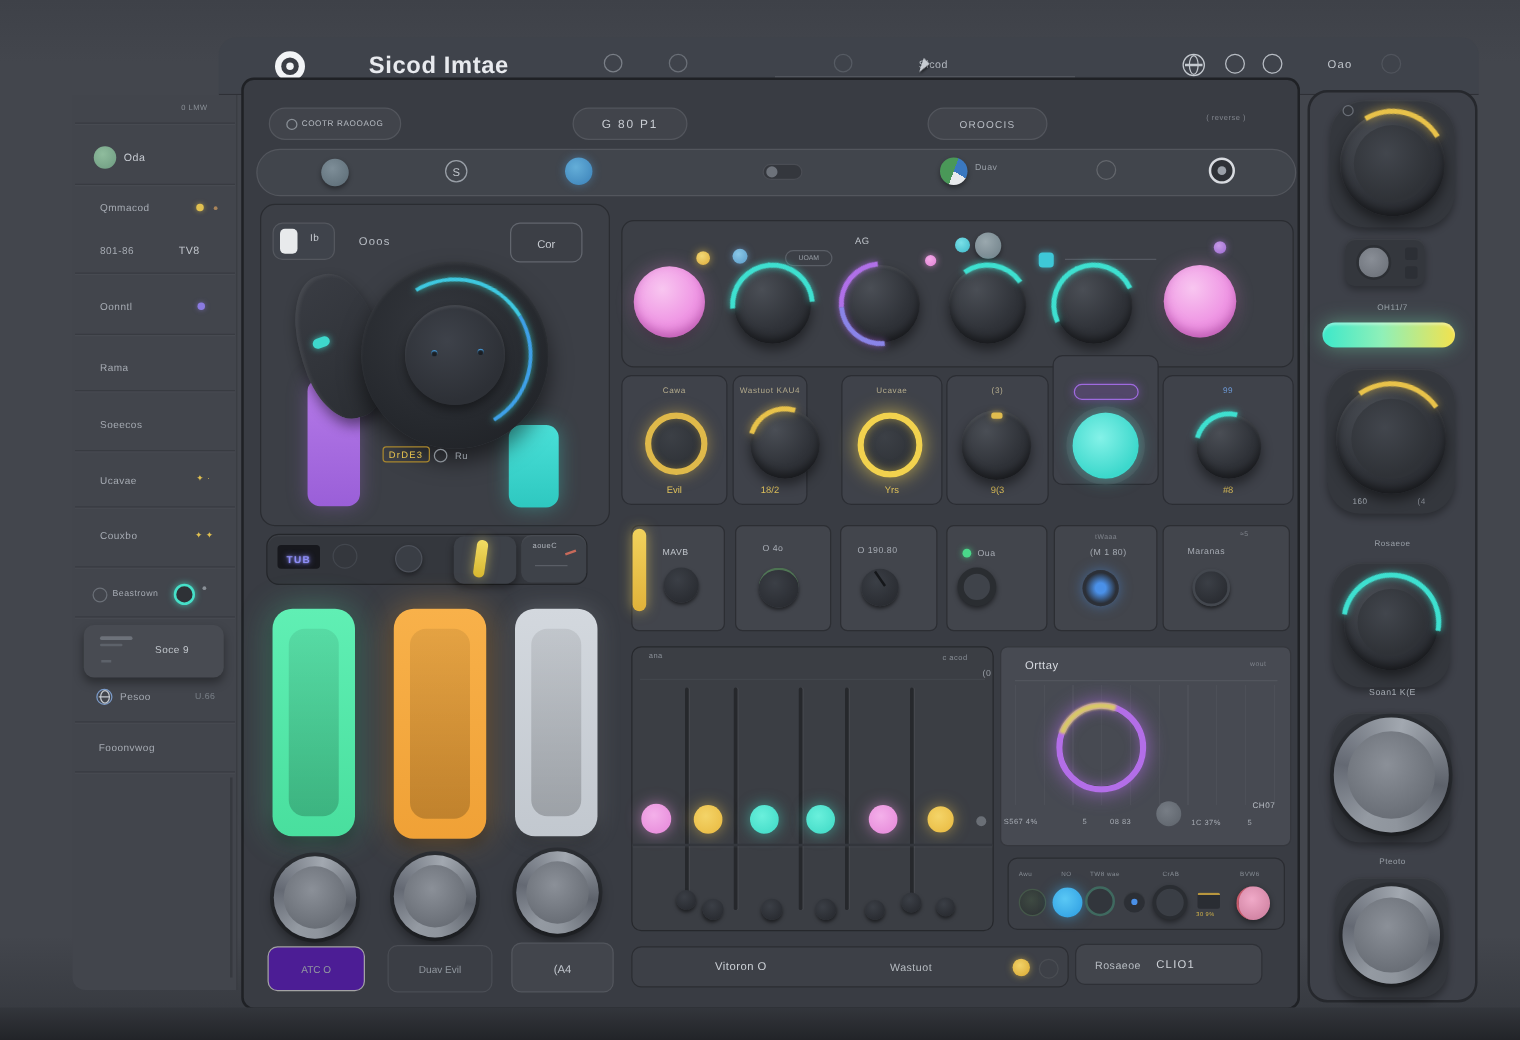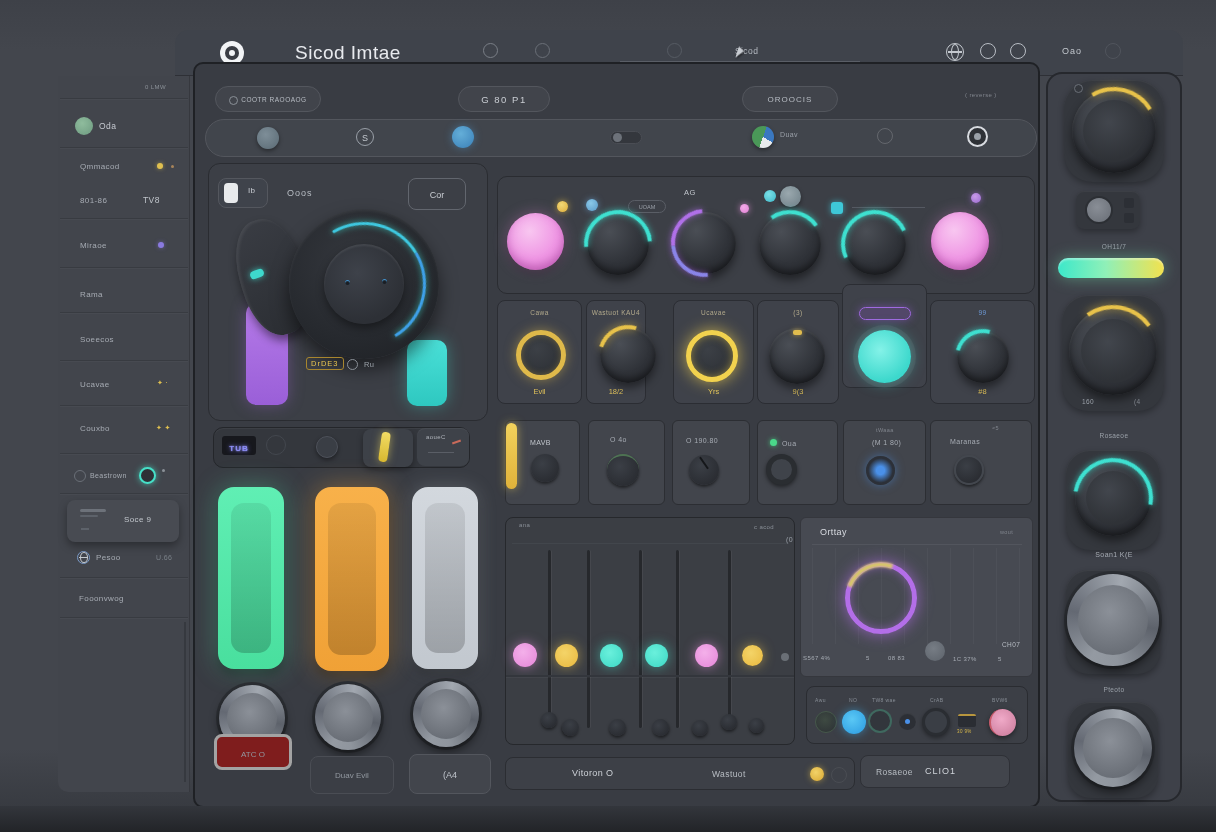--- a/index.html
+++ b/index.html
@@ -43,21 +43,21 @@
   .icoglobe::after{content:"";position:absolute;left:50%;top:0;bottom:0;width:8px;margin-left:-4px;border:1.3px solid #c4c9cf;border-radius:50%;box-sizing:border-box}
   .ledtxt{font-size:8px;font-weight:bold;color:#8d8df6;text-shadow:0 0 5px #7a7af0,0 0 2px #9a9aff;letter-spacing:1px}
 </style>
 </head>
 <body>
 
 <div class="st" style="left:175px;top:30px;width:1008px;height:46px;background:#3f434b;border-radius:14px 14px 0 0;border-bottom:1px solid #2e3036"></div>
 <div class="st" style="left:220px;top:41px;width:24px;height:24px;border-radius:50%;background:#f2f4f6"></div>
 <div class="st" style="left:225px;top:46px;width:14px;height:14px;border-radius:50%;background:#3a3d44"></div>
 <div class="st" style="left:229px;top:50px;width:6px;height:6px;border-radius:50%;background:#f2f4f6"></div>
-<div class="st" style="left:295px;top:42px;font-size:19px;font-weight:normal;color:#e8eaee;letter-spacing:.5px">Sicod Imtae</div>
+<div class="st" style="left:295px;top:42px;font-size:19px;font-weight:bold;color:#e8eaee;letter-spacing:.5px">Sicod Imtae</div>
 <div class="st tx" style="left:735px;top:46px;font-size:8.5px;color:#b4b9c0">Sicod</div>
 <div class="st" style="left:620px;top:61px;width:240px;height:1px;background:#5a5e66"></div>
 <div class="st icoring" style="left:483px;top:43px;width:15px;height:15px;border-color:#7a7f87"></div>
 <div class="st icoring" style="left:535px;top:43px;width:15px;height:15px;border-color:#6a6f77"></div>
 <div class="st icoring" style="left:667px;top:43px;width:15px;height:15px;border-color:#565b63"></div>
 <div class="st" style="left:737px;top:47px;width:0;height:0;border-left:6px solid #c8ccd2;border-top:3px solid transparent;border-bottom:9px solid transparent;transform:rotate(18deg);filter:drop-shadow(1px 1px 1px rgba(0,0,0,.6))"></div>
 <div class="st icoglobe" style="left:946px;top:43px;width:18px;height:18px"></div>
 <div class="st icoring" style="left:980px;top:43px;width:16px;height:16px;border-color:#b8bdc4"></div>
 <div class="st icoring" style="left:1010px;top:43px;width:16px;height:16px;border-color:#b8bdc4"></div>
 <div class="st tx" style="left:1062px;top:46px;font-size:9px;color:#c2c7cd;letter-spacing:1px">Oao</div>
@@ -73,21 +73,21 @@
 <div class="st sdiv" style="left:60px;top:147px;width:128px"></div>
 
 <div class="st tx" style="left:80px;top:162px;font-size:8px">Qmmacod</div>
 <div class="st fdot" style="left:157px;top:163px;width:6px;height:6px;background:#e0c050;box-shadow:0 0 4px rgba(224,192,80,.6)"></div>
 <div class="st fdot" style="left:171px;top:165px;width:3px;height:3px;background:#a8845a"></div>
 
 <div class="st tx" style="left:80px;top:196px;font-size:8px">801-86</div>
 <div class="st tx" style="left:143px;top:195px;font-size:8.5px;color:#c0c5cb">TV8</div>
 <div class="st sdiv" style="left:60px;top:218px;width:128px"></div>
 
-<div class="st tx" style="left:80px;top:241px;font-size:8px">Miraoe</div>
+<div class="st tx" style="left:80px;top:241px;font-size:8px">Oonntl</div>
 <div class="st fdot" style="left:158px;top:242px;width:6px;height:6px;background:#8a7ae0;box-shadow:0 0 4px rgba(138,122,224,.6)"></div>
 <div class="st sdiv" style="left:60px;top:267px;width:128px"></div>
 
 <div class="st tx" style="left:80px;top:290px;font-size:8px">Rama</div>
 <div class="st sdiv" style="left:60px;top:312px;width:128px"></div>
 
 <div class="st tx" style="left:80px;top:335px;font-size:8px">Soeecos</div>
 <div class="st sdiv" style="left:60px;top:360px;width:128px"></div>
 
 <div class="st tx" style="left:80px;top:380px;font-size:8px">Ucavae</div>
@@ -178,21 +178,21 @@
     <div class="padin"></div>
   </div>
 <div class="st pad" style="left:412px;top:487px;width:66px;height:182px;background:linear-gradient(180deg,#d3d8de,#c2c8cf);box-shadow:0 0 18px rgba(200,208,216,.25),0 6px 10px rgba(0,0,0,.35)">
     <div class="padin"></div>
   </div>
 
 <div class="st metal" style="left:219px;top:685px;width:66px;height:66px"></div>
 <div class="st metal" style="left:315px;top:684px;width:66px;height:66px"></div>
 <div class="st metal" style="left:413px;top:681px;width:66px;height:66px"></div>
 
-<div class="st" style="left:214px;top:734px;width:78px;height:36px;background:#7f1d1d;border:3px solid #a3a3a3;border-radius:8px;text-align:center;line-height:36px;font-size:8px;color:#9298a0"><span>ATC O</span></div>
+<div class="st" style="left:214px;top:757px;width:78px;height:36px;background:#4c1d95;border:1px solid #a3a3a3;border-radius:8px;text-align:center;line-height:36px;font-size:8px;color:#9298a0"><span>ATC O</span></div>
 <div class="st" style="left:310px;top:756px;width:84px;height:38px;background:#3b3e45;border:1px solid #4a4d54;border-radius:8px;text-align:center;line-height:38px;font-size:8px;color:#9298a0"><span>Duav Evil</span></div>
 <div class="st" style="left:409px;top:754px;width:82px;height:40px;background:#42454c;border:1px solid #53565d;border-radius:8px;text-align:center;line-height:40px;font-size:9px;color:#c0c5cc"><span>(A4</span></div>
 
 <div class="st panel" style="left:497px;top:176px;width:538px;height:118px"></div>
 <div class="st fdot" style="left:557px;top:201px;width:11px;height:11px;background:radial-gradient(circle at 40% 35%,#f2d876,#dfae3a);box-shadow:0 0 7px rgba(230,190,70,.7)"></div>
 <div class="st fdot" style="left:586px;top:199px;width:12px;height:12px;background:radial-gradient(circle at 40% 35%,#8ac8e8,#5a9ac8);box-shadow:0 0 6px rgba(110,170,220,.6)"></div>
 <div class="st" style="left:628px;top:200px;width:38px;height:13px;border:1px solid #5a5e66;border-radius:7px;text-align:center;line-height:13px;font-size:5.5px;color:#9aa0a8"><span>UOAM</span></div>
 <div class="st tx" style="left:684px;top:188px;font-size:7.5px;color:#c0c5cb">AG</div>
 <div class="st fdot" style="left:740px;top:204px;width:9px;height:9px;background:radial-gradient(circle at 40% 35%,#f4aae8,#e080d4);box-shadow:0 0 6px rgba(238,150,228,.7)"></div>
 <div class="st fdot" style="left:764px;top:190px;width:12px;height:12px;background:radial-gradient(circle at 40% 35%,#7ae0e8,#3eb8c8)"></div>

